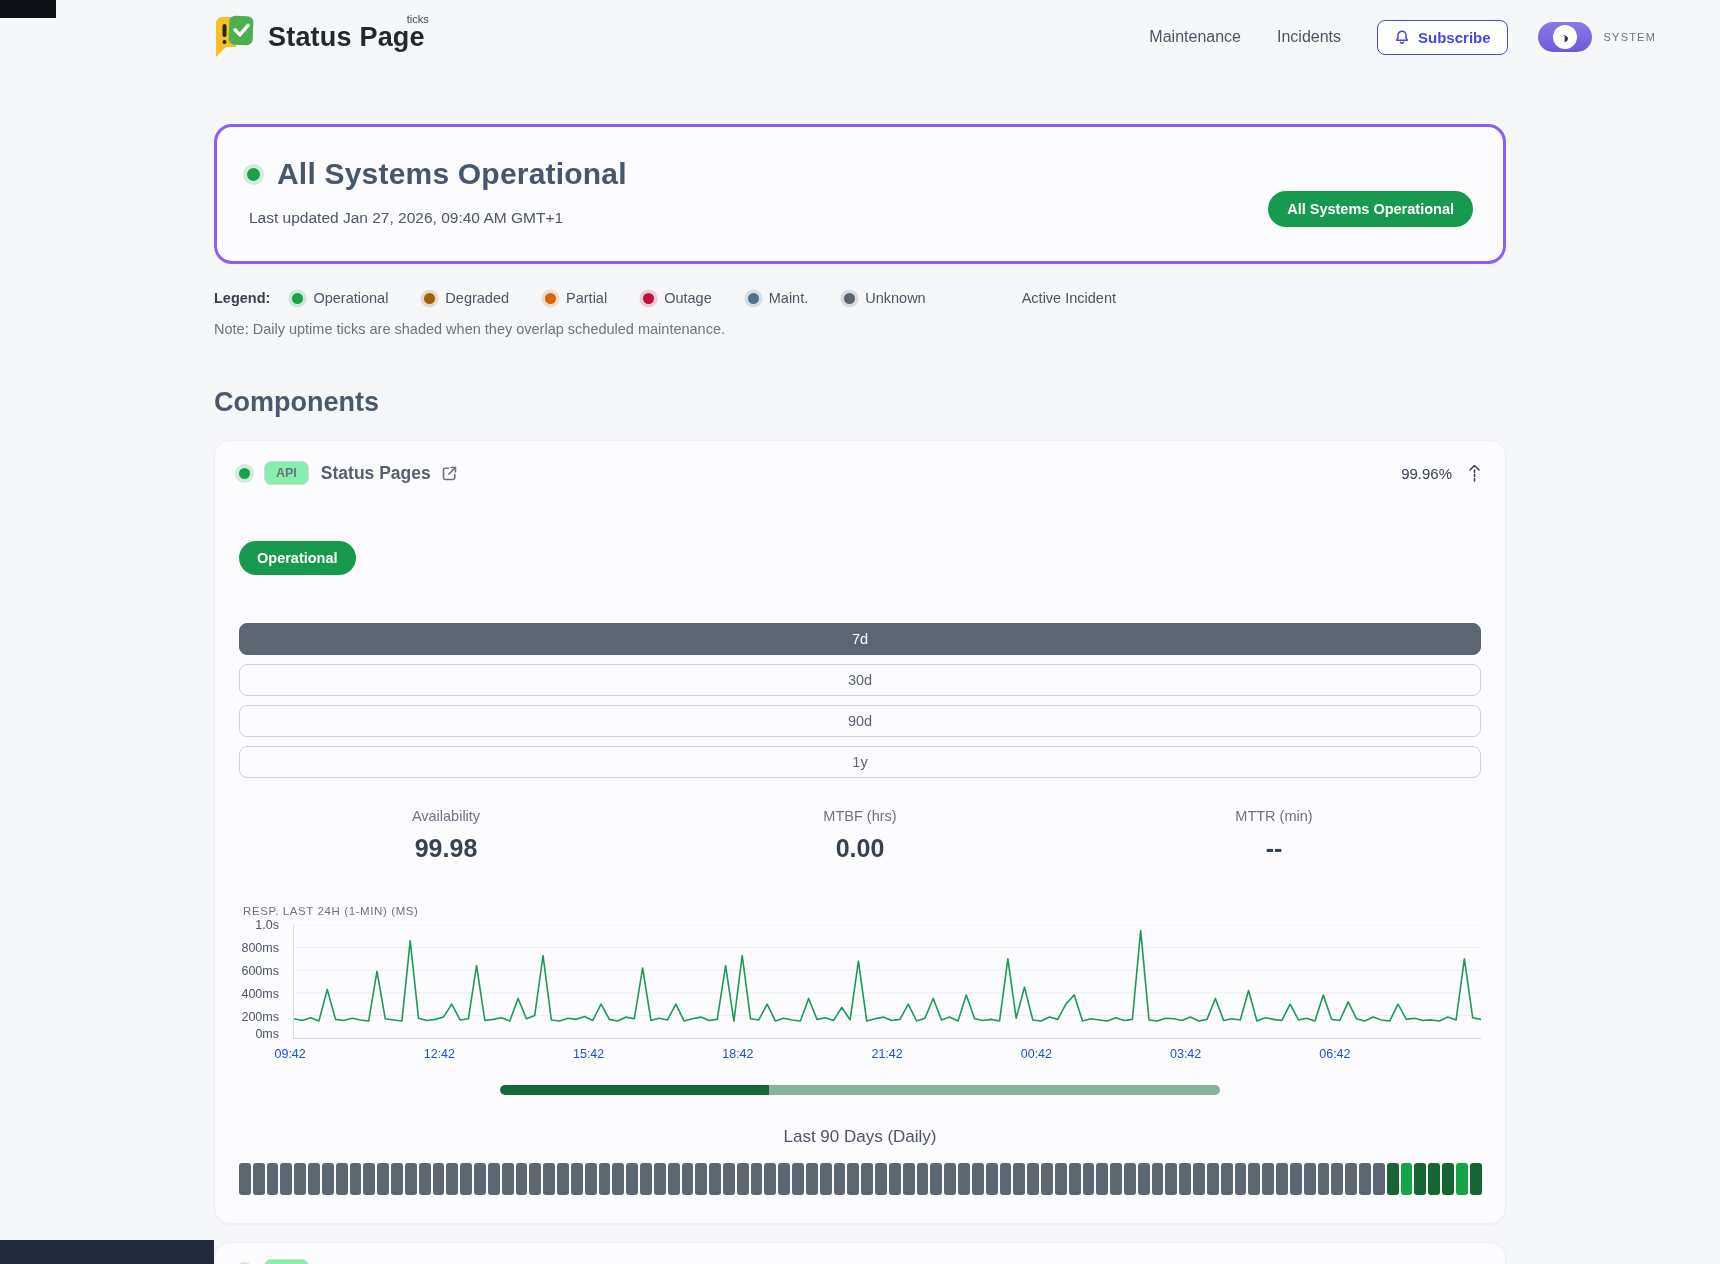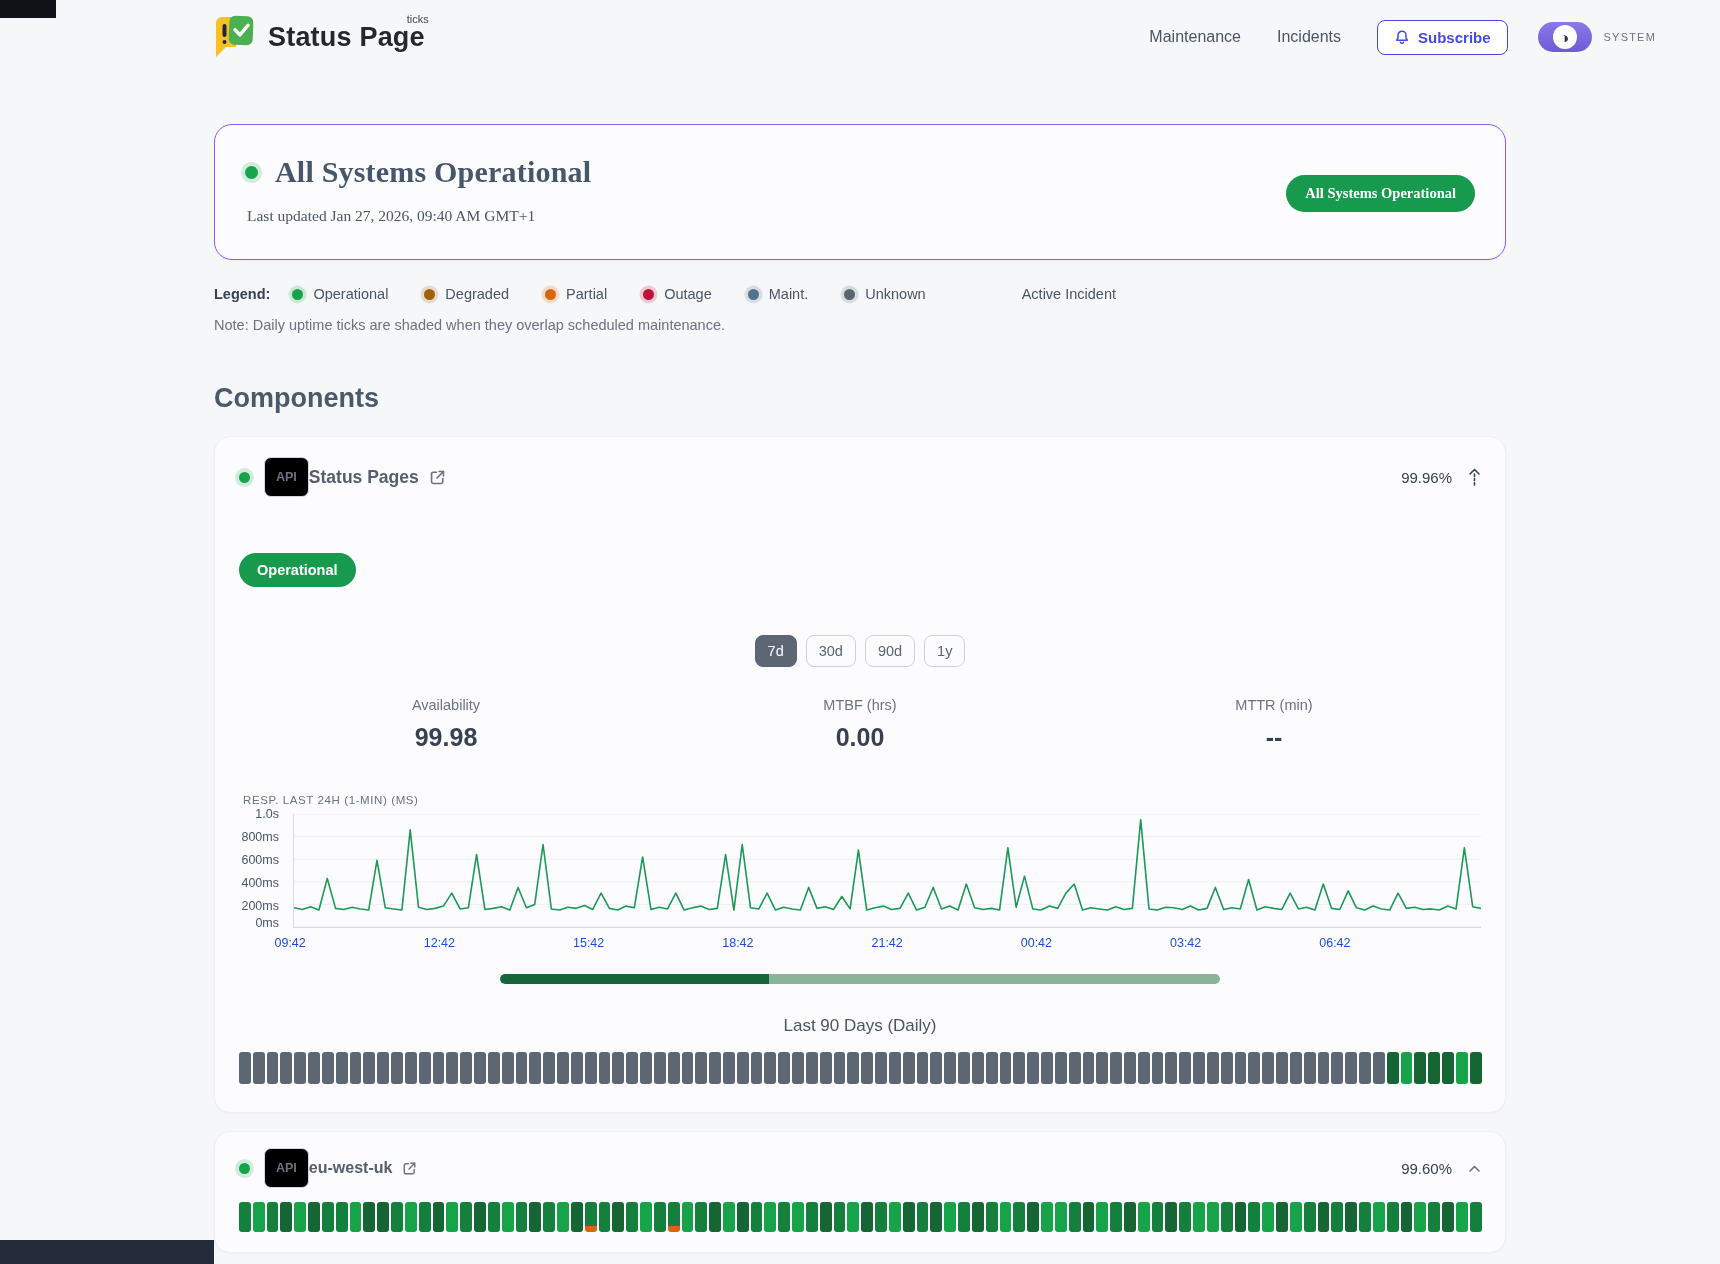--- a/index.html
+++ b/index.html
@@ -24,23 +24,23 @@
     color:#4549e0; font-weight:bold; font-size:15px; padding:8px 16px; border-radius:8px; cursor:pointer; }
   .theme-toggle { margin-left:30px; width:54px; height:30px; border-radius:16px;
     background:linear-gradient(180deg,#8a79e8,#6f5ad6); display:flex; align-items:center; justify-content:center; cursor:pointer; }
   .theme-knob { width:24px; height:24px; border-radius:50%; background:#ffffff; display:flex; align-items:center; justify-content:center;
     font-size:15px; color:#2f3340; line-height:1; }
   .theme-label { margin-left:12px; font-size:11px; letter-spacing:1.2px; color:#6b7280; }
 
   
   .main { width:1292px; margin:0 auto; }
 
-  .hero-card { margin-top:50px; background:#fcfcfe; border:1px solid #8b5cf6; border-radius:18px;
-    padding:30px 30px 34px; display:flex; justify-content:space-between; align-items:center;
-    box-shadow:0 1px 2px rgba(16,24,40,.04);font-family:Liberation Serif, serif; }
+  .hero-card { margin-top:50px; background:#fcfcfe; border:3px solid #8b5cf6; border-radius:18px;
+    padding:30px 30px 34px; display:flex; justify-content:space-between; align-items:flex-end;
+    box-shadow:0 1px 2px rgba(16,24,40,.04); }
   .hero-title-row { display:flex; align-items:center; gap:17px; }
   .status-dot { width:13px; height:13px; border-radius:50%; background:#16a34a; box-shadow:0 0 0 4px rgba(22,163,74,.18); }
   .hero-title { font-size:30px; font-weight:600; color:#46566b; letter-spacing:.2px; }
   .hero-updated { margin-top:18px; margin-left:2px; font-size:15.5px; color:#4b5563; }
   .hero-badge { background:#189a4e; color:#ffffff; font-weight:bold; font-size:14.5px; padding:10px 19px;
     border-radius:999px; margin-top:6px; white-space:nowrap; }
 
   .legend-row { display:flex; align-items:center; margin-top:26px; font-size:14.5px; color:#4b5563; }
   .legend-label { font-weight:bold; color:#374151; margin-right:22px; }
   .legend-item { display:flex; align-items:center; gap:10px; margin-right:36px; }
@@ -49,33 +49,33 @@
   .legend-note { margin-top:15px; font-size:14.5px; color:#6b7280; }
 
   .components-title { margin-top:50px; font-size:27px; font-weight:600; color:#4b5a6b; }
 
   .card { background:#fcfcfe; border:1px solid #eef0f3; border-radius:16px; box-shadow:0 1px 2px rgba(16,24,40,.04); }
   .card-main { margin-top:22px; padding:20px 24px 28px; }
   .card-row { margin-top:18px; padding:16px 24px 20px; }
 
   .comp-header { display:flex; align-items:center; }
   .comp-dot { width:11px; height:11px; border-radius:50%; background:#16a34a; box-shadow:0 0 0 4px rgba(22,163,74,.18); margin-right:14px; }
-  .tag-badge { background:#000000; border:1px solid #d4d8dd; color:#6b7280; font-size:12.5px; font-weight:bold;
-    padding:12px 11px; border-radius:7px; }
+  .tag-badge { background:#86efac; border:1px solid #d4d8dd; color:#6b7280; font-size:12.5px; font-weight:bold;
+    padding:4px 11px; border-radius:7px; margin-right:12px; }
   .comp-name { font-size:17.5px; font-weight:bold; color:#56606d; margin-right:10px; cursor:pointer; }
   .comp-name.small { font-size:16px; }
   .ext-icon { cursor:pointer; display:flex; }
   .comp-spacer { flex:1; }
   .comp-uptime { font-size:15px; color:#374151; margin-right:16px; }
   .collapse-btn { cursor:pointer; display:flex; align-items:center; }
 
   .operational-badge { display:inline-block; margin-top:56px; background:#189a4e; color:#fff; font-weight:bold;
     font-size:14.5px; padding:9px 18px; border-radius:999px; }
 
-  .range-row { display:flex; justify-content:center; gap:9px; margin-top:48px; }
+  .range-row { display:flex; justify-content:center; gap:9px; margin-top:48px;flex-direction:column; }
   .range-btn { font-family:inherit; font-size:14.5px; color:#5b6472; background:transparent; border:1.5px solid #cdd2d9;
     border-radius:8px; padding:7px 12px; cursor:pointer; }
   .range-btn.selected { background:#5d6673; border-color:#5d6673; color:#ffffff; }
 
   .stats-row { display:flex; margin-top:30px; }
   .stat { flex:1; text-align:center; }
   .stat-label { font-size:14.5px; color:#6b7280; }
   .stat-value { margin-top:10px; font-size:25px; font-weight:600; color:#374151; }
 
   .chart-block { margin-top:42px; }

